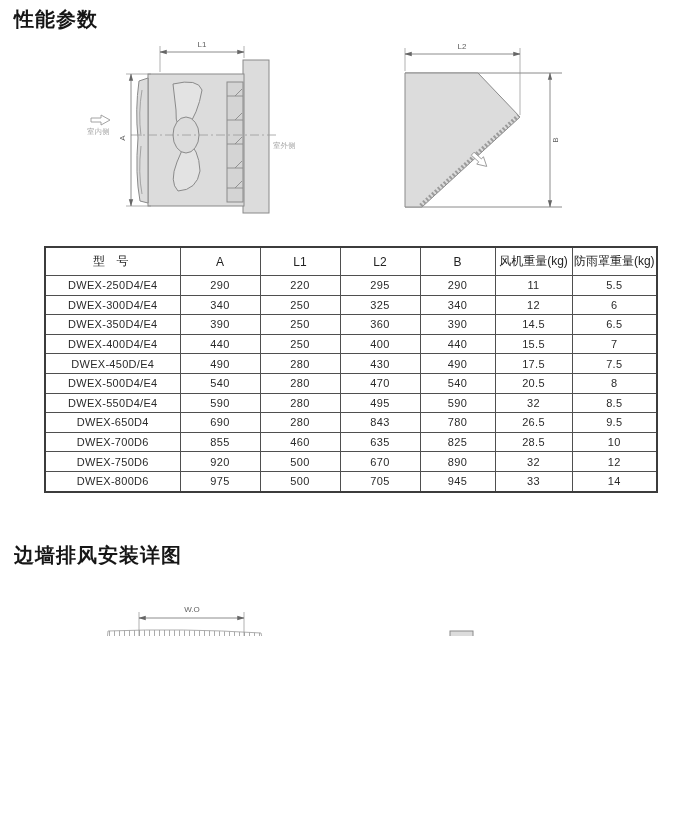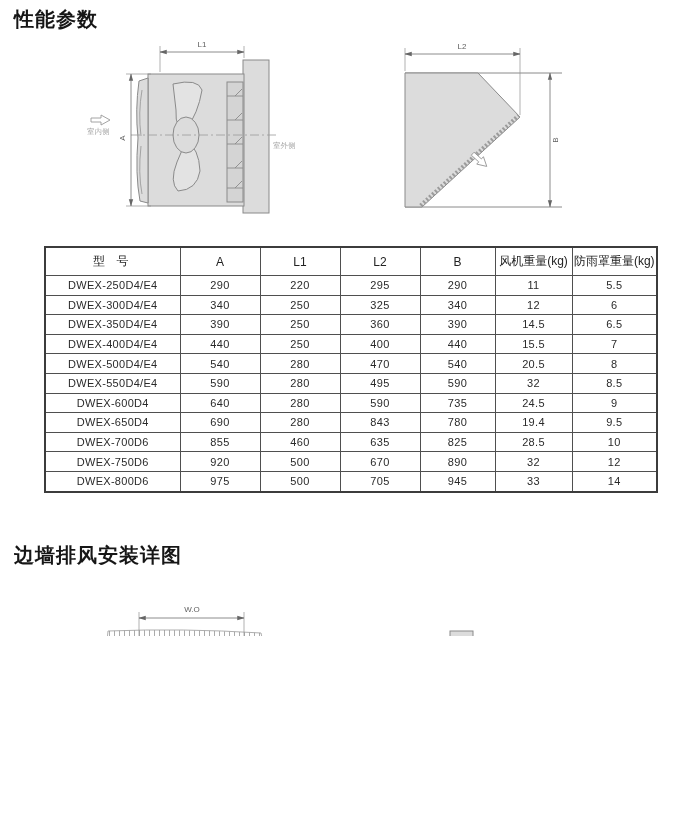--- a/index.html
+++ b/index.html
@@ -160,53 +160,53 @@
         <tr>
           <td>DWEX-400D4/E4</td>
           <td>440</td>
           <td>250</td>
           <td>400</td>
           <td>440</td>
           <td>15.5</td>
           <td>7</td>
         </tr>
         <tr>
+          <td>DWEX-450D/E4</td>
+          <td>490</td>
+          <td>280</td>
+          <td>430</td>
+          <td>490</td>
+          <td>17.5</td>
+          <td>7.5</td>
+        </tr>
+        <tr>
           <td>DWEX-500D4/E4</td>
           <td>540</td>
           <td>280</td>
           <td>470</td>
           <td>540</td>
           <td>20.5</td>
           <td>8</td>
         </tr>
         <tr>
           <td>DWEX-550D4/E4</td>
           <td>590</td>
           <td>280</td>
           <td>495</td>
           <td>590</td>
           <td>32</td>
           <td>8.5</td>
         </tr>
         <tr>
-          <td>DWEX-600D4</td>
-          <td>640</td>
-          <td>280</td>
-          <td>590</td>
-          <td>735</td>
-          <td>24.5</td>
-          <td>9</td>
-        </tr>
-        <tr>
           <td>DWEX-650D4</td>
           <td>690</td>
           <td>280</td>
           <td>843</td>
           <td>780</td>
-          <td>19.4</td>
+          <td>26.5</td>
           <td>9.5</td>
         </tr>
         <tr>
           <td>DWEX-700D6</td>
           <td>855</td>
           <td>460</td>
           <td>635</td>
           <td>825</td>
           <td>28.5</td>
           <td>10</td>

